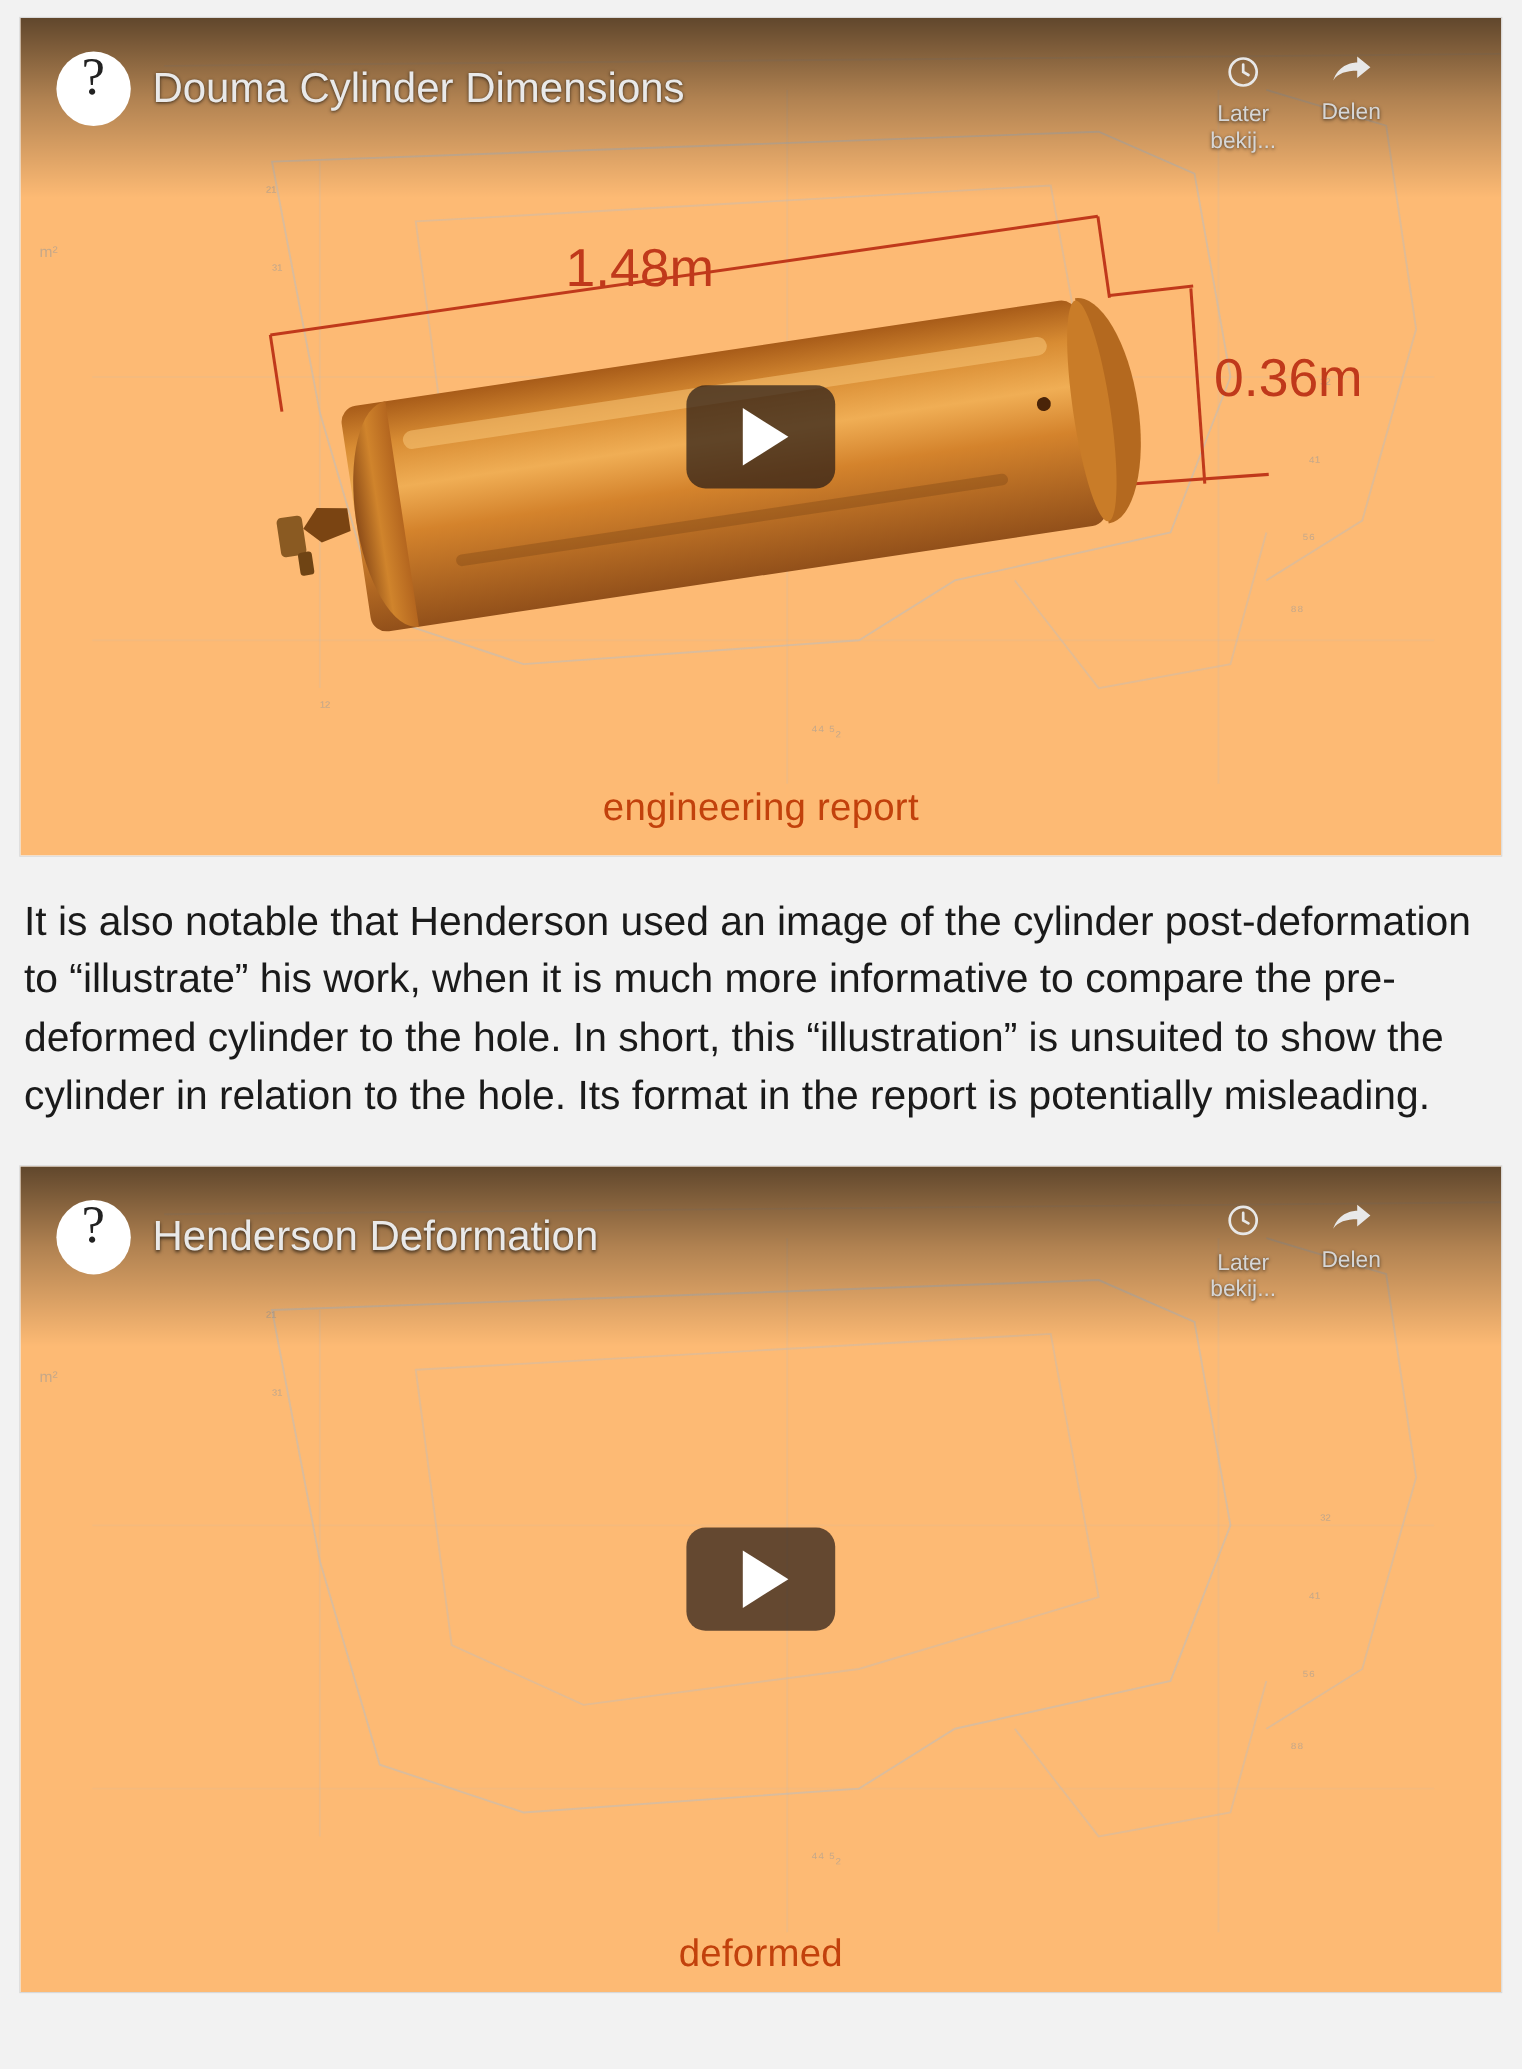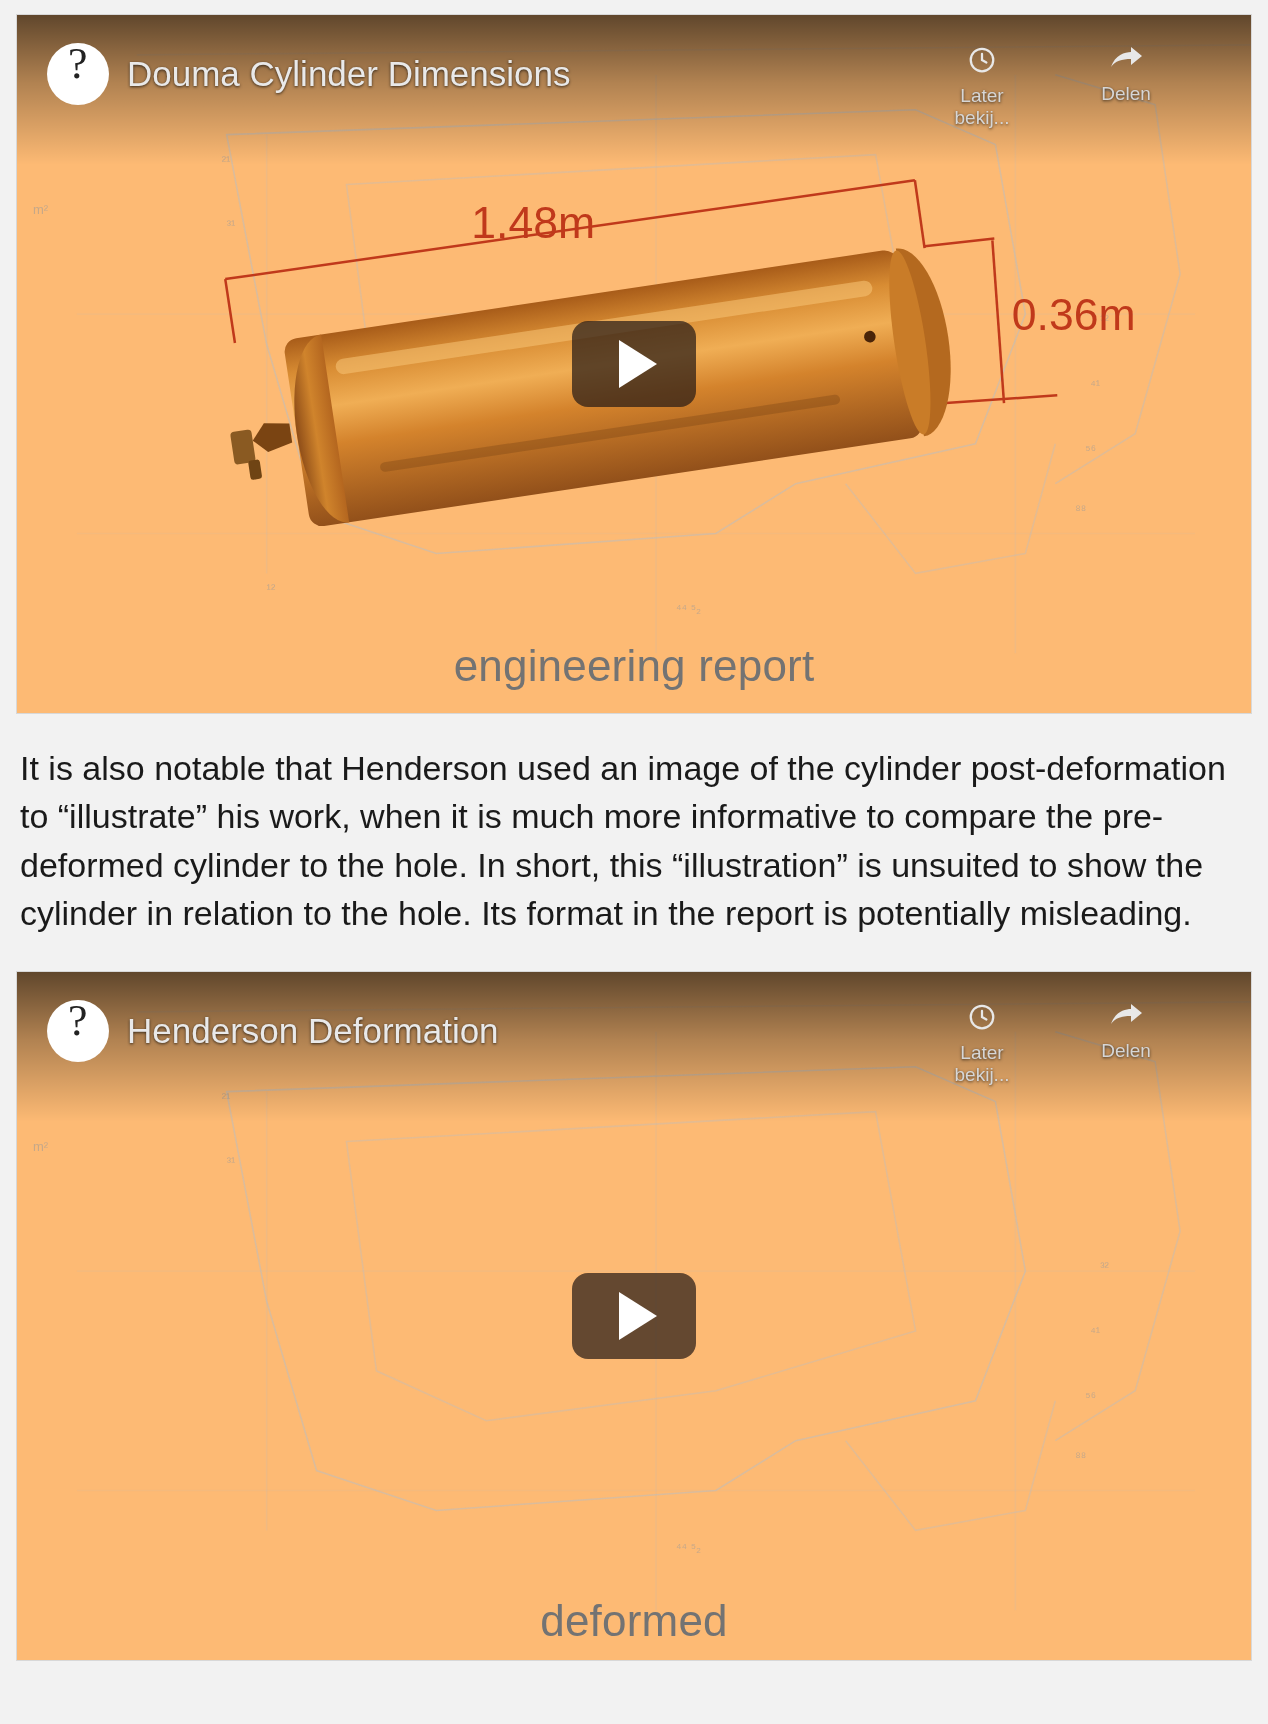--- a/index.html
+++ b/index.html
@@ -68,21 +68,20 @@
     color: #e9e9e9;
     font-size: 35px;
     line-height: 62px;
     text-shadow: 0 1px 3px rgba(0,0,0,0.7);
     white-space: nowrap;
     overflow: hidden;
     flex: 1 1 auto;
   }
   .yt-actions {
     display: flex;
-    gap: 54px;
     margin-right: 56px;
     margin-top: 2px;
   }
   .yt-action {
     width: 90px;
     text-align: center;
     color: #d6d6d6;
     font-size: 19px;
     text-shadow: 0 1px 3px rgba(0,0,0,0.7);
   }
@@ -114,22 +113,22 @@
   }
 
   
   .art { position: absolute; inset: 0; margin-top: 20px; }
   .art svg { width: 100%; height: 100%; display: block; }
 
   .caption {
     position: absolute;
     left: 0; right: 0; bottom: 22px;
     text-align: center;
-    color: #737373;
-    font-size: 44px;
+    color: #c2410c;
+    font-size: 32px;
     letter-spacing: 0.2px;
   }
   .caption.second { bottom: 14px; }
 
   
   .body-text {
     font-size: 34px;
     line-height: 1.42;
     color: #1a1a1a;
     margin: 30px 4px 34px 4px;

